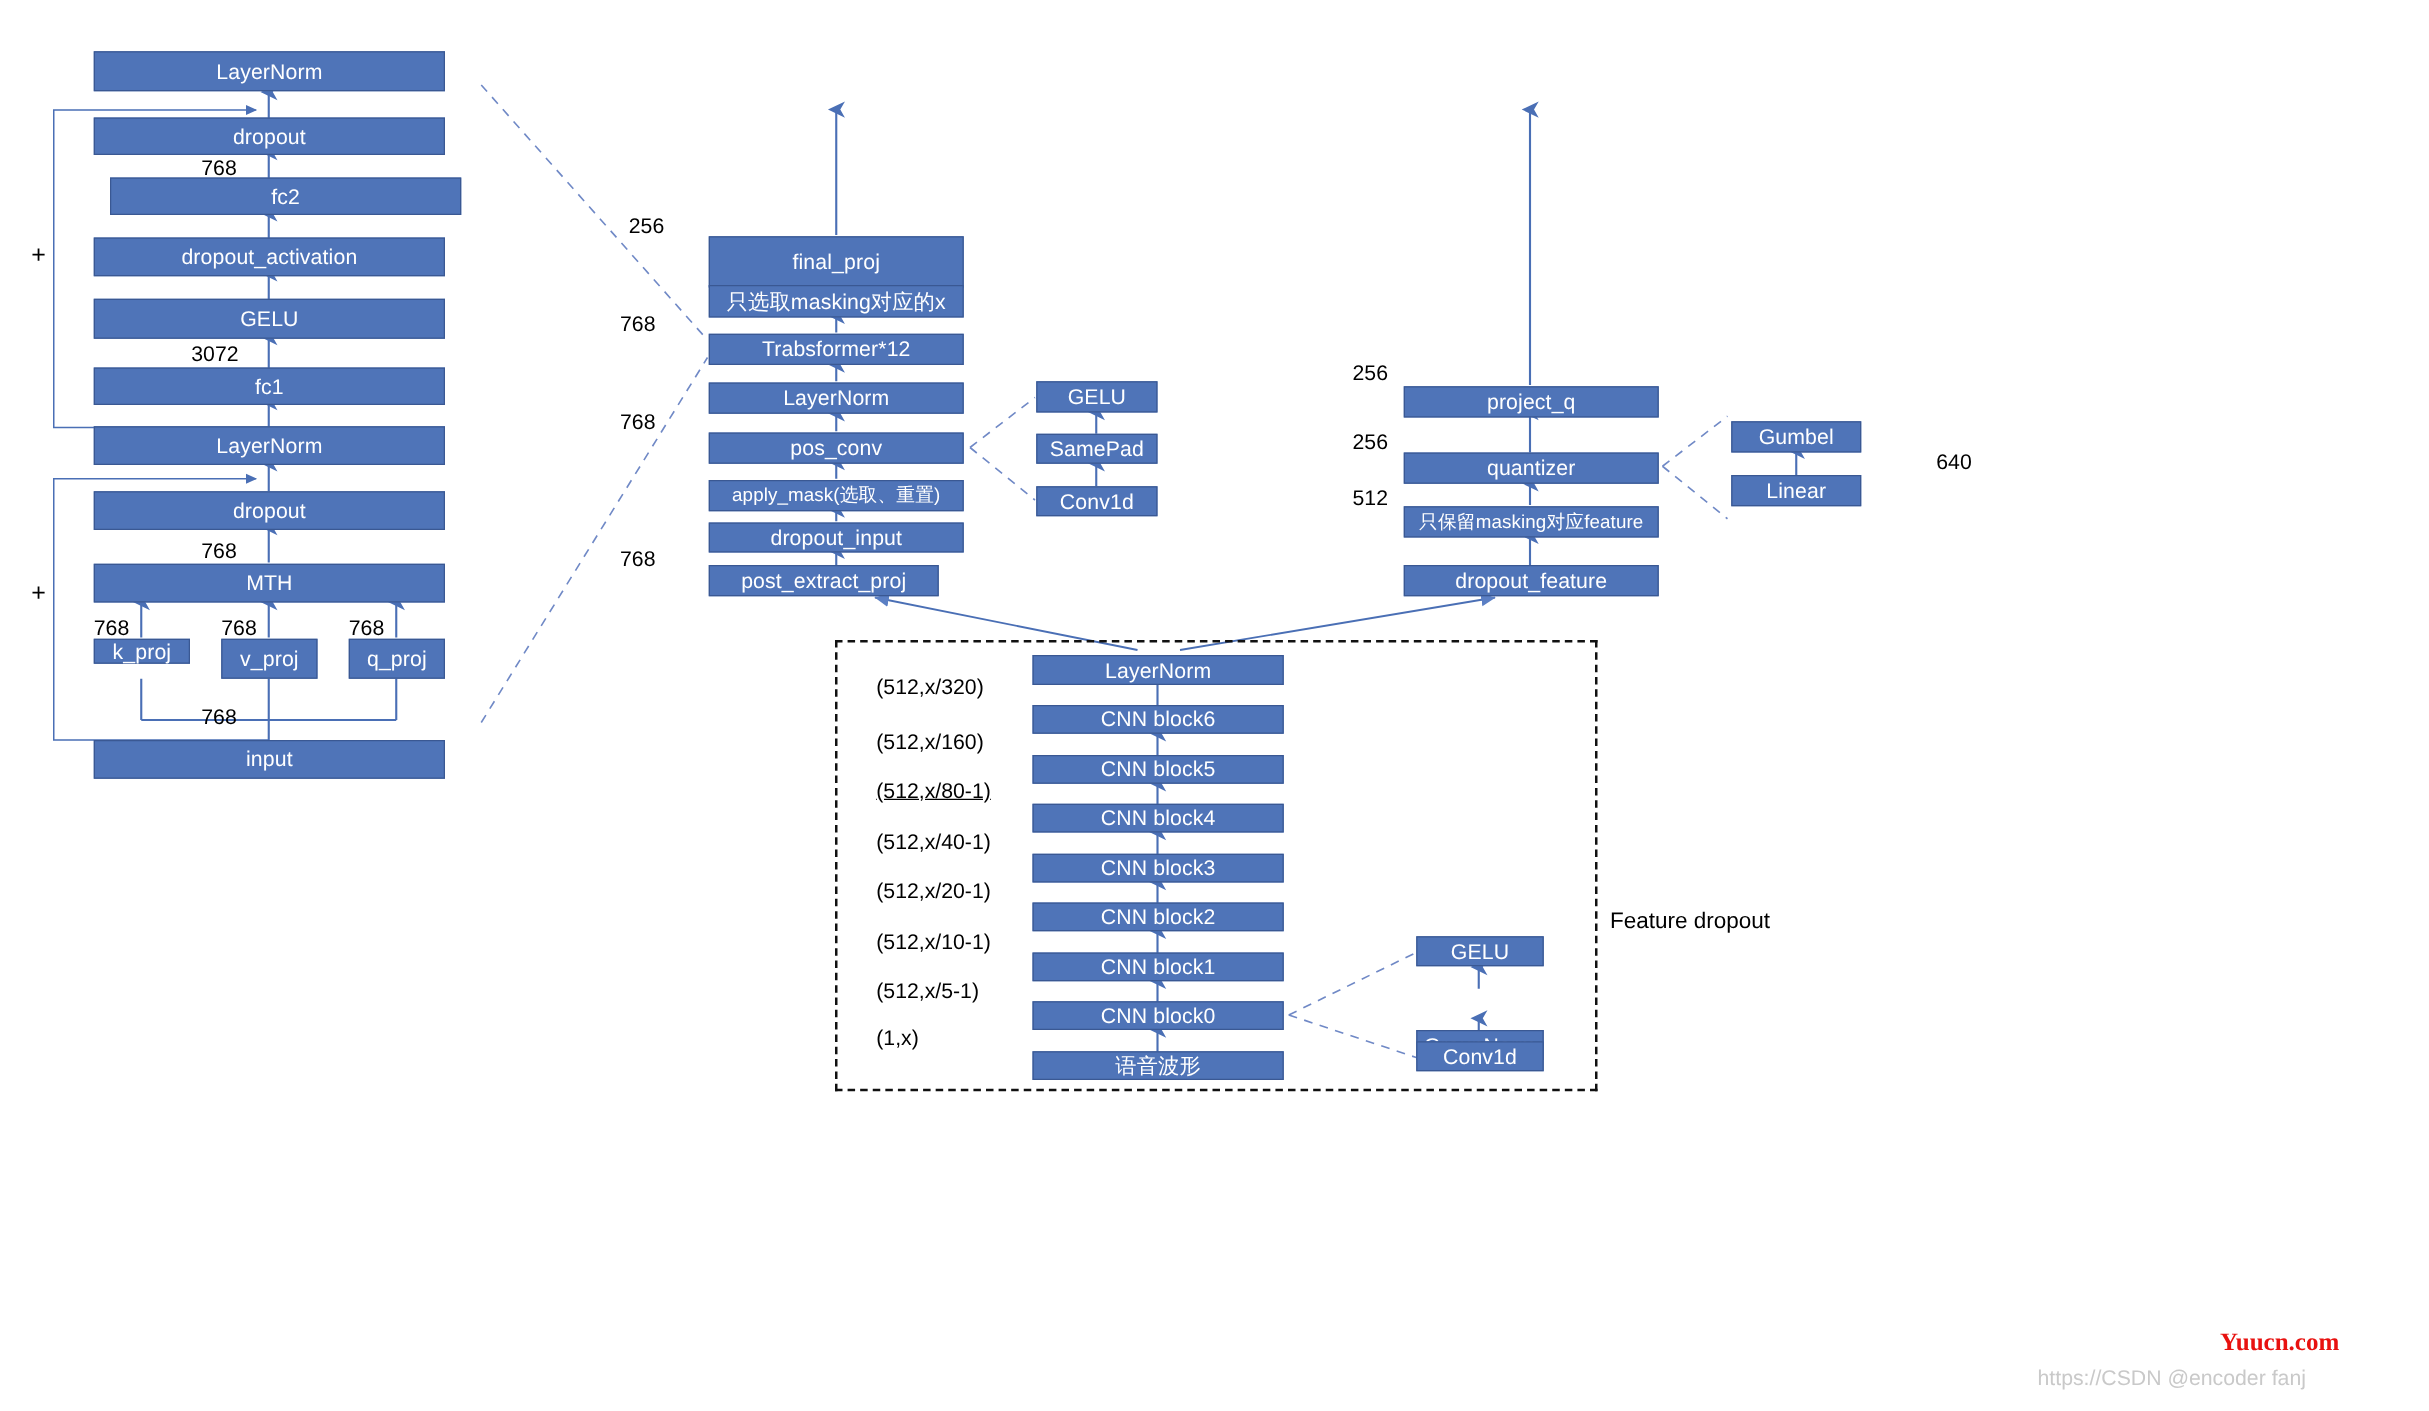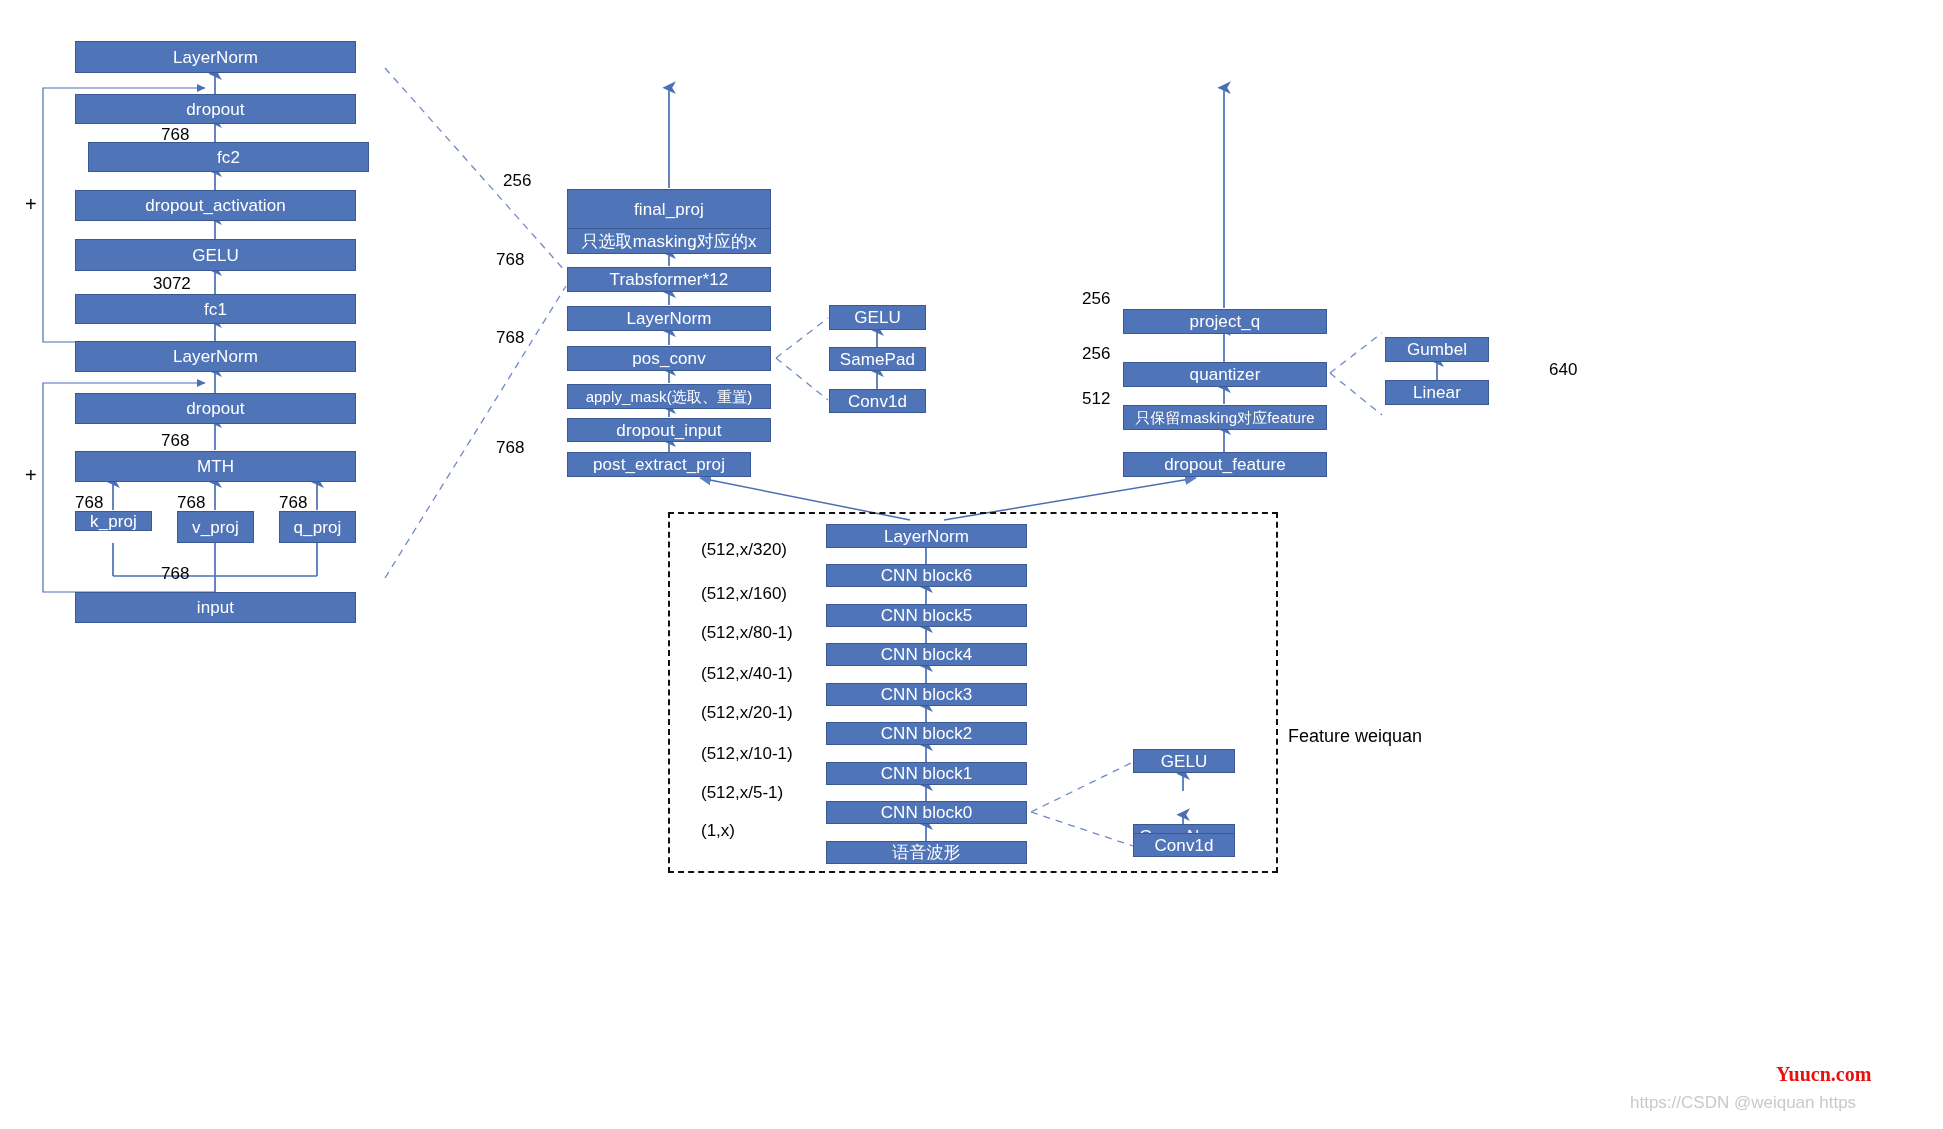--- a/index.html
+++ b/index.html
@@ -209,41 +209,41 @@
 
   <div class="lbl" style="left:1082px;top:290px;">256</div>
   <div class="lbl" style="left:1082px;top:345px;">256</div>
   <div class="lbl" style="left:1082px;top:390px;">512</div>
 
   <div class="box" style="left:1385px;top:337px;width:104px;height:25px;">Gumbel</div>
   <div class="box" style="left:1385px;top:380px;width:104px;height:25px;">Linear</div>
   <div class="lbl" style="left:1549px;top:361px;">640</div>
 
   <div class="dashgroup" style="left:668px;top:512px;width:610px;height:361px;"></div>
-  <div class="feat-lbl" style="left:1288px;top:726px;">Feature weiquan</div>
+  <div class="feat-lbl" style="left:1288px;top:726px;">Feature dropout</div>
 
   <div class="box" style="left:826px;top:524px;width:201px;height:24px;">LayerNorm</div>
   <div class="box" style="left:826px;top:564px;width:201px;height:23px;">CNN block6</div>
   <div class="box" style="left:826px;top:604px;width:201px;height:23px;">CNN block5</div>
   <div class="box" style="left:826px;top:643px;width:201px;height:23px;">CNN block4</div>
   <div class="box" style="left:826px;top:683px;width:201px;height:23px;">CNN block3</div>
   <div class="box" style="left:826px;top:722px;width:201px;height:23px;">CNN block2</div>
   <div class="box" style="left:826px;top:762px;width:201px;height:23px;">CNN block1</div>
   <div class="box" style="left:826px;top:801px;width:201px;height:23px;">CNN block0</div>
   <div class="box" style="left:826px;top:841px;width:201px;height:23px;">语音波形</div>
 
   <div class="lbl" style="left:701px;top:541px;">(512,x/320)</div>
   <div class="lbl" style="left:701px;top:585px;">(512,x/160)</div>
-  <div class="lbl" style="left:701px;top:624px;">(512,x/80-1)</div>
+  <div class="lbl" style="left:701px;top:624px;text-decoration:underline;">(512,x/80-1)</div>
   <div class="lbl" style="left:701px;top:665px;">(512,x/40-1)</div>
   <div class="lbl" style="left:701px;top:704px;">(512,x/20-1)</div>
   <div class="lbl" style="left:701px;top:745px;">(512,x/10-1)</div>
   <div class="lbl" style="left:701px;top:784px;">(512,x/5-1)</div>
   <div class="lbl" style="left:701px;top:822px;">(1,x)</div>
 
   <div class="box" style="left:1133px;top:749px;width:102px;height:24px;">GELU</div>
   <div class="box" style="left:1133px;top:824px;width:102px;height:24px;">GroupNorm</div>
   <div class="box" style="left:1133px;top:833px;width:102px;height:24px;">Conv1d</div>
 
   <div class="wm-red" style="left:1776px;top:1063px;">Yuucn.com</div>
-  <div class="wm-gray" style="left:1630px;top:1093px;">https://CSDN @weiquan https</div>
+  <div class="wm-gray" style="left:1630px;top:1093px;">https://CSDN @encoder fanj</div>
 
 </div>
 
 </body></html>

